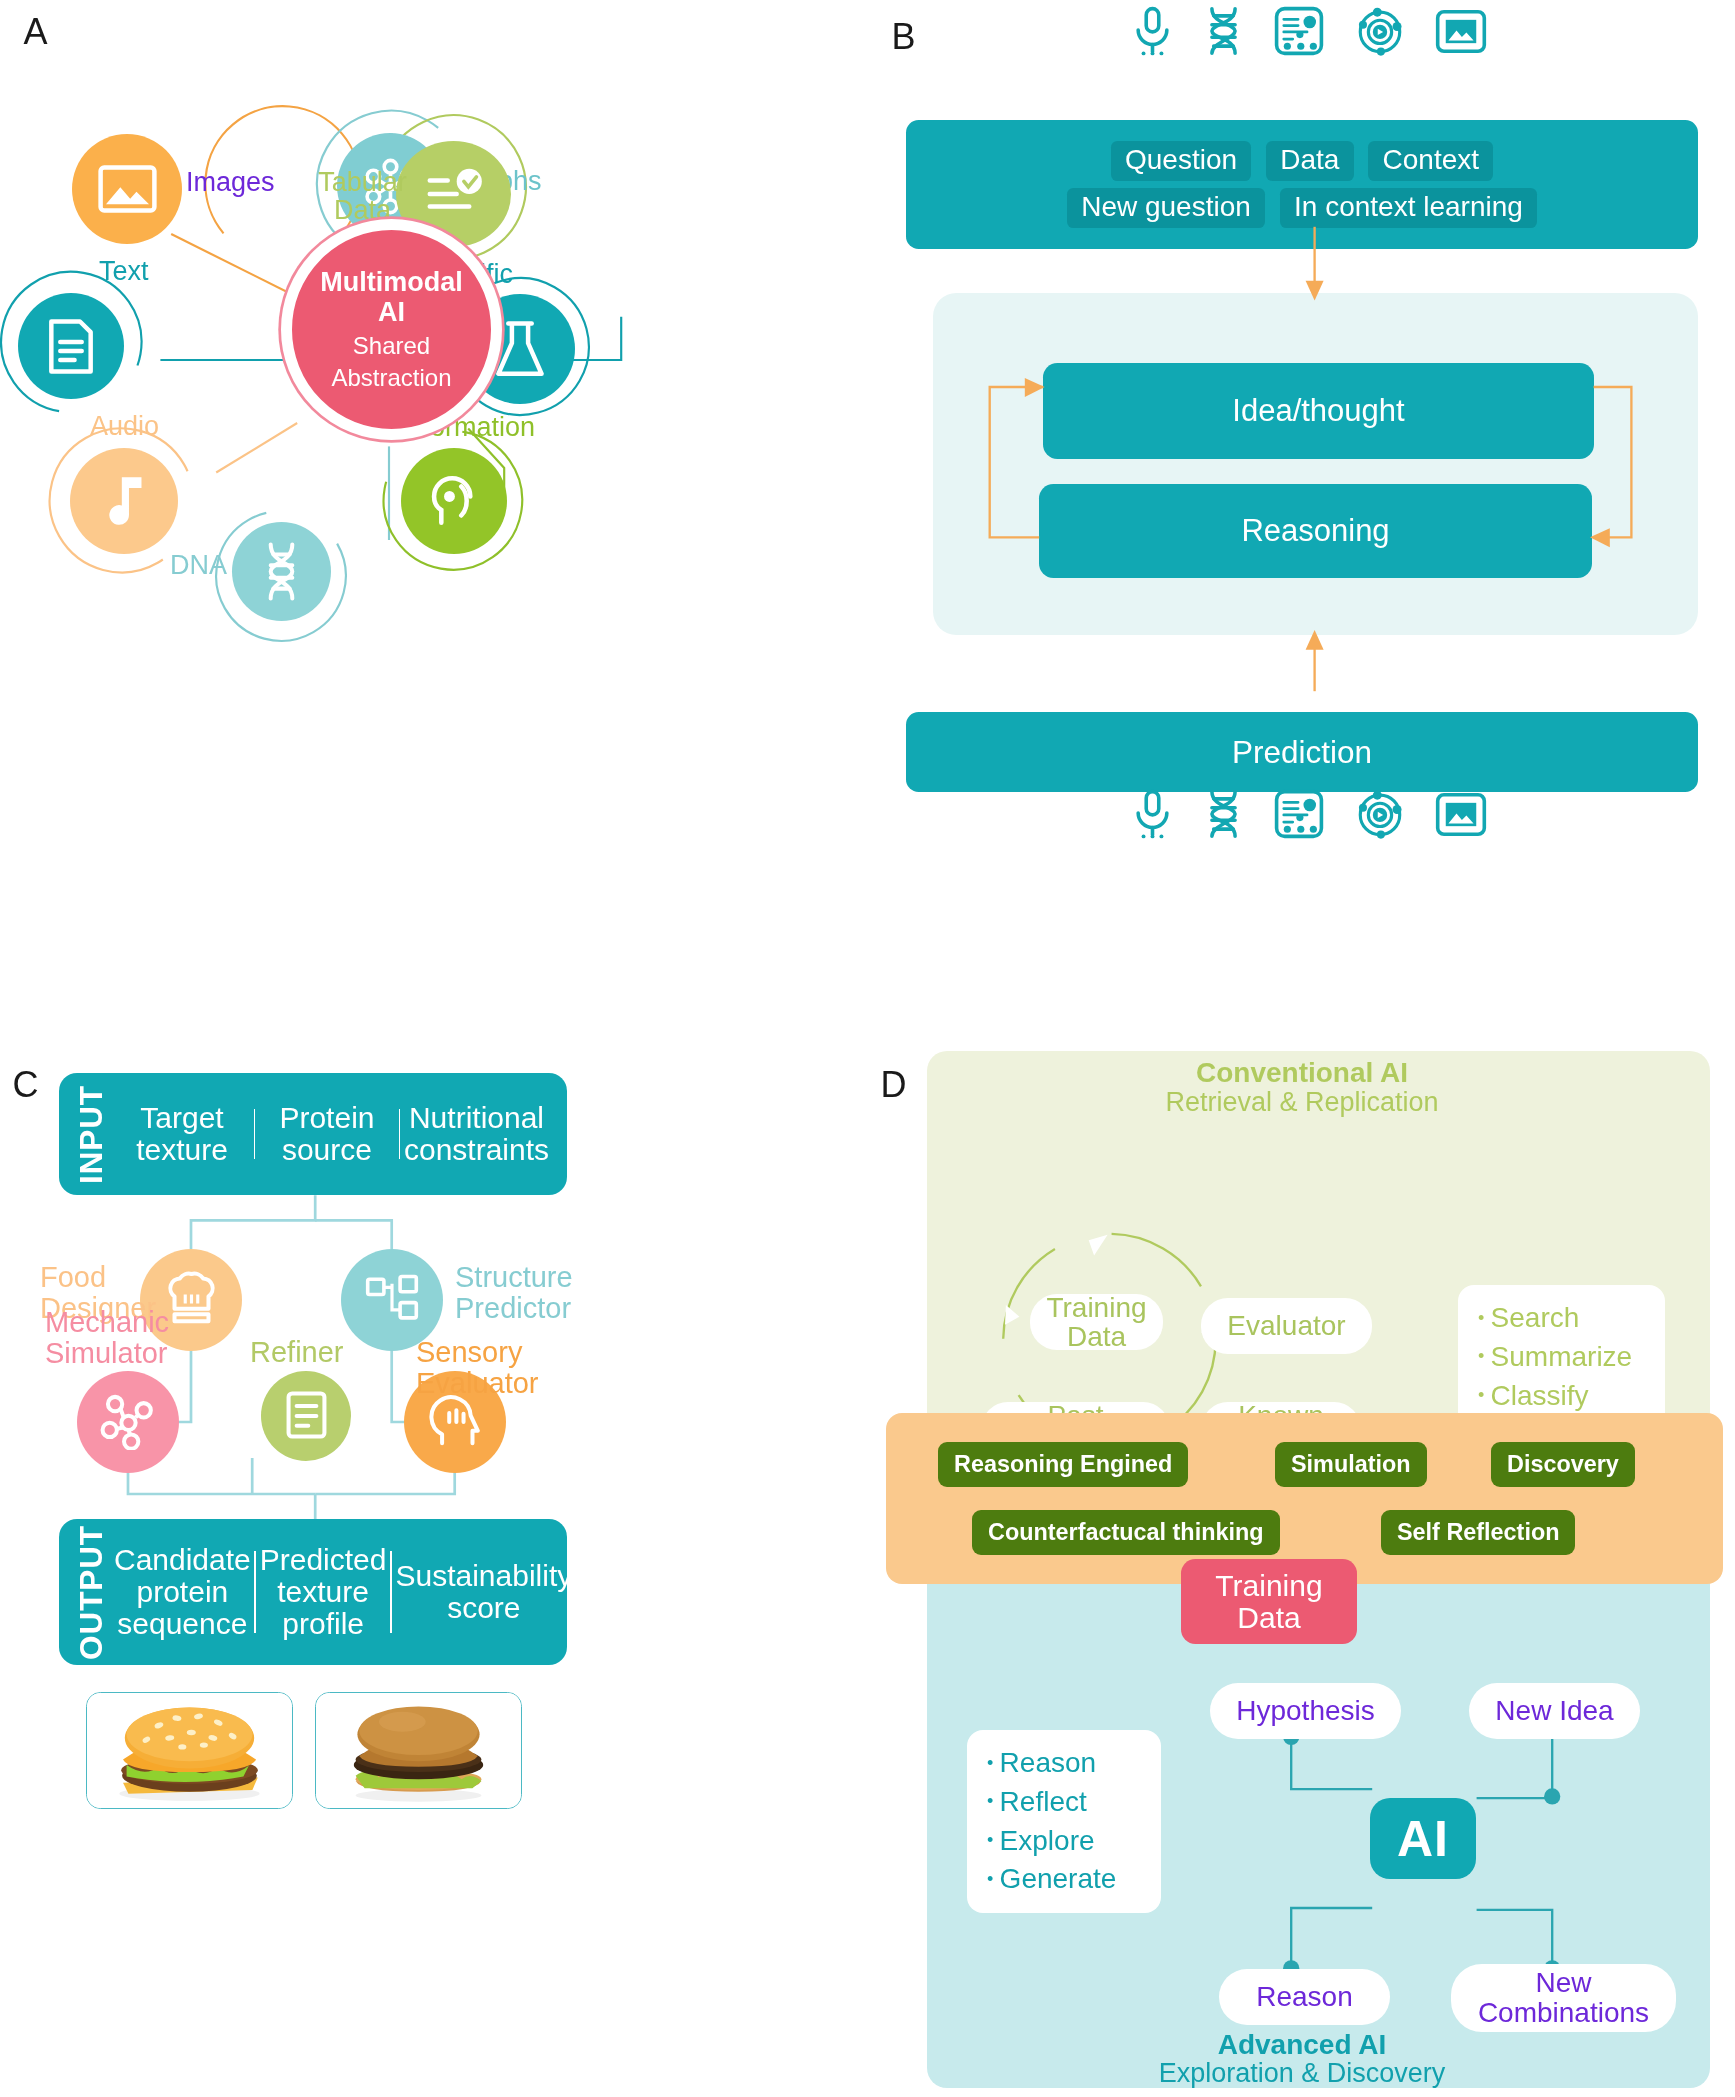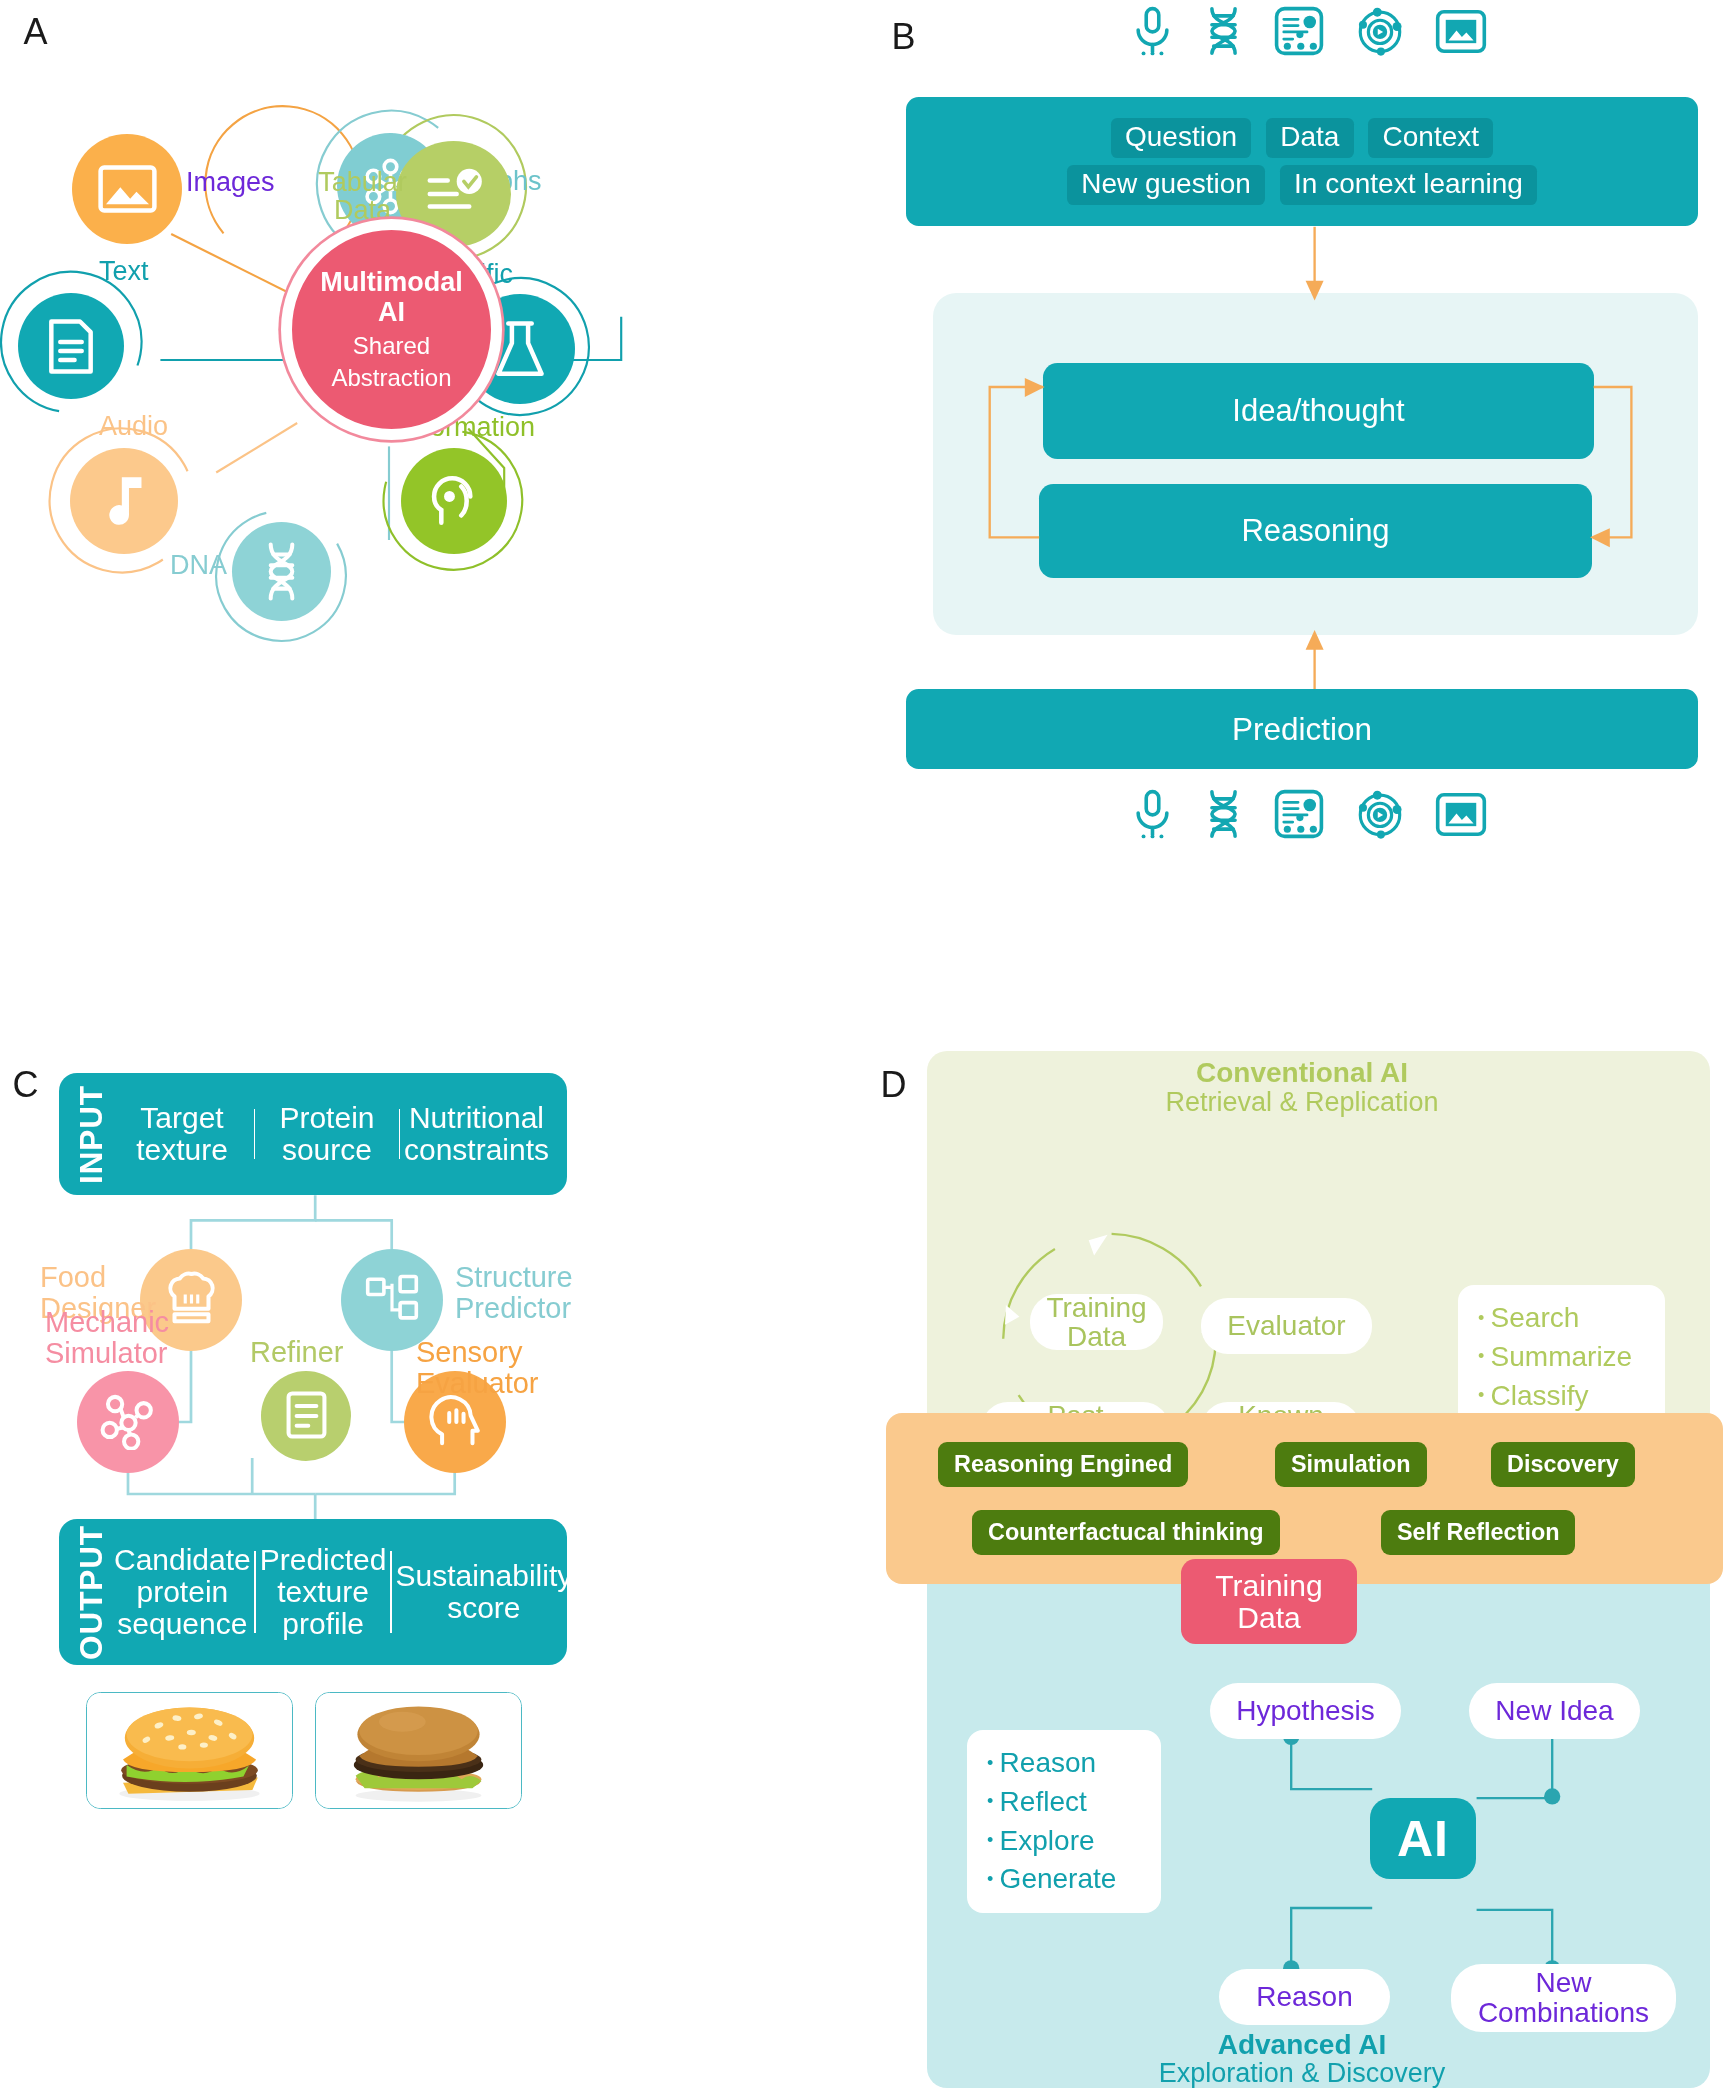--- a/index.html
+++ b/index.html
@@ -29,20 +29,21 @@
   .nlabel { position: absolute; font-size: 27px; line-height: 1.05; }
 
   
   #panelB { left: 868px; top: 0; width: 868px; height: 1044px; }
   #panelB .letterB { left: 23.4px; top: 16px; }
   .iconrow { position: absolute; display: flex; gap: 29px; align-items: center; }
   .bbar {
     position: absolute; background: #11a8b3; border-radius: 12.6px;
     display: flex; flex-direction: column; align-items: center; justify-content: center;
     color: #fff;
+    margin-top: 23px;
   }
   .chiprow { display: flex; gap: 14.4px; justify-content: center; }
   .chip { background: #0b939d; border-radius: 6.3px; padding: 2.7px 14.4px 5.4px; font-size: 28px; color: #fff; white-space: nowrap; }
   .bpanel { position: absolute; background: #e7f5f5; border-radius: 23.4px; }
   .bbox { position: absolute; background: #11a8b3; border-radius: 14.4px; color: #fff;
           display: flex; align-items: center; justify-content: center; font-size: 31px; }
 
   
   #panelC { left: 0; top: 1044px; width: 868px; height: 1053px; }
   #panelC .letterC { left: 12.6px; top: 20px; }
@@ -178,21 +179,21 @@
     </div>
     <div class="nlabel" style="left:400px; top:413px; color:#8fc02a;">Information</div>
 
     <div class="node" style="left:70px; top:448px; width:108px; height:106px; background:#fcc98c;">
       <span>
         <svg width="45" height="59" viewBox="0 0 50 66" fill="#fff">
           <path d="M22 6h22v12H30v30a11 11 0 1 1-8-10.5V6z"></path>
         </svg>
       </span>
     </div>
-    <div class="nlabel" style="left:90px; top:412px; color:#fbc387;margin-left:9px;">Audio</div>
+    <div class="nlabel" style="left:90px; top:412px; color:#fbc387;">Audio</div>
 
     <div class="node" style="left:232px; top:522px; width:99px; height:99px; background:#8ed3d6;">
       <span>
         <svg width="47" height="63" viewBox="0 0 52 70" fill="none" stroke="#fff" stroke-width="4.5" stroke-linecap="round">
           <path d="M14 5c0 20 24 20 24 30S14 45 14 65"></path>
           <path d="M38 5c0 20-24 20-24 30s24 10 24 30"></path>
           <path d="M17 16h18M14 28h24M14 42h24M17 54h18"></path>
         </svg>
       </span>
     </div>

